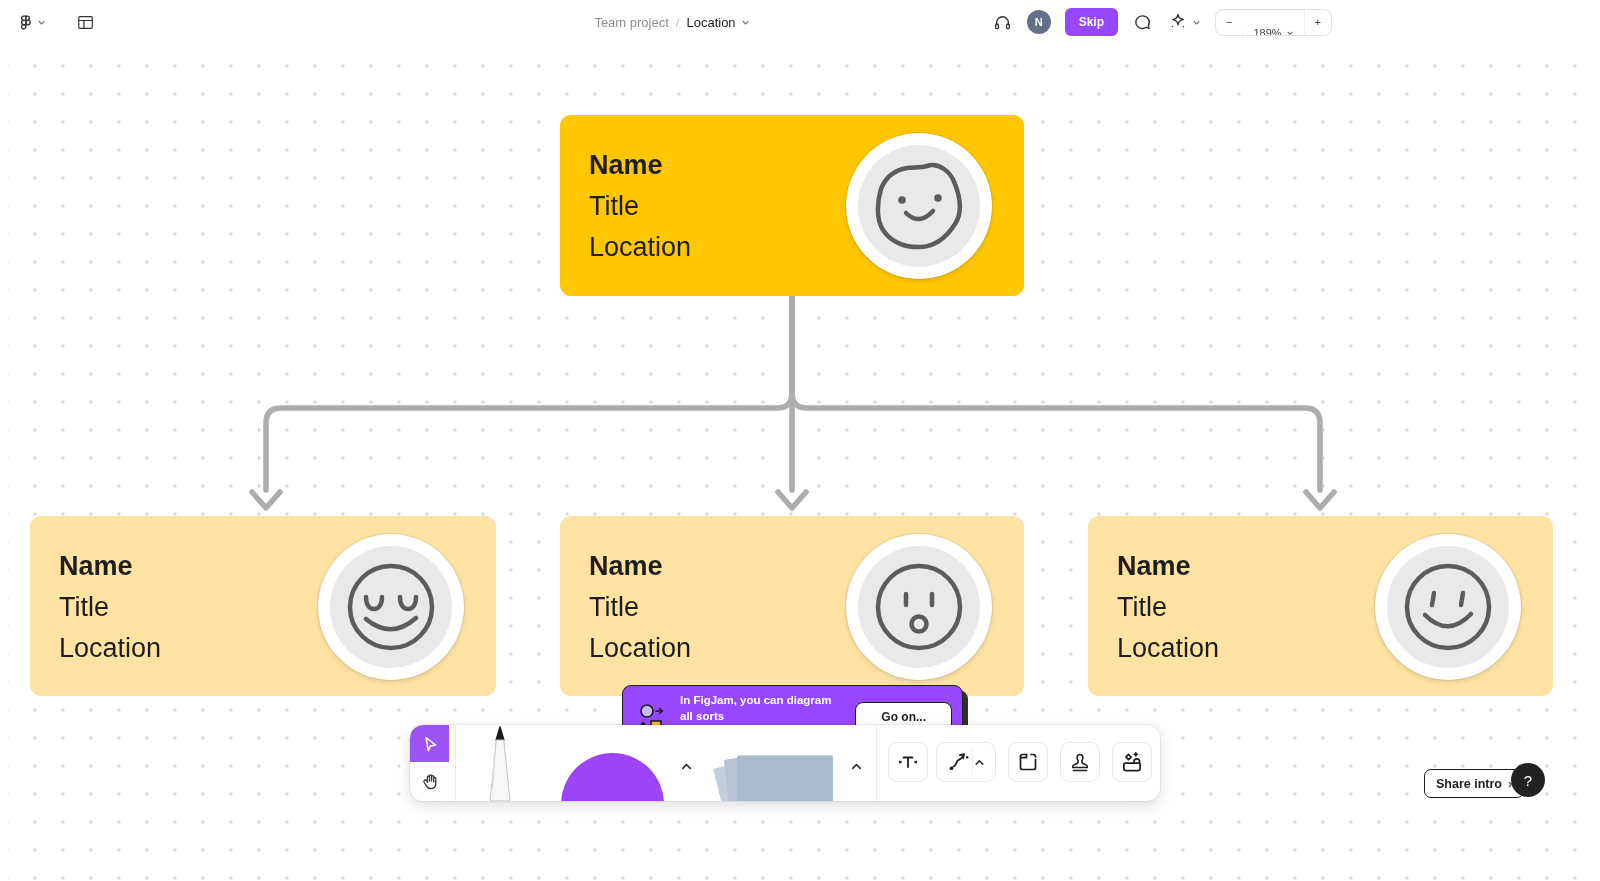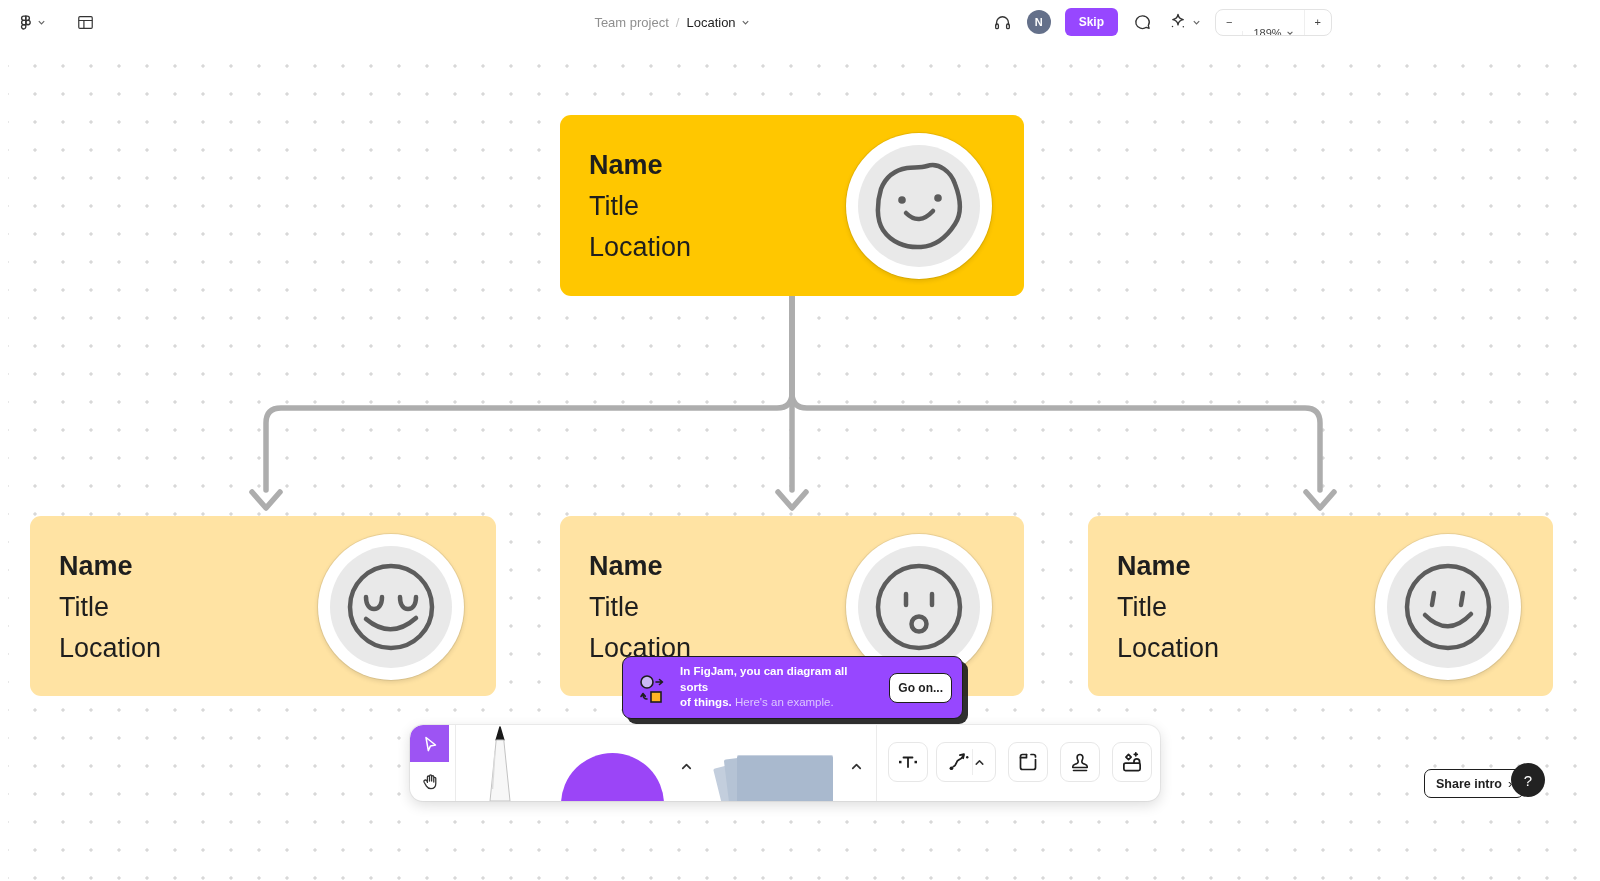--- a/index.html
+++ b/index.html
@@ -32,25 +32,25 @@
   .card { position:absolute; border-radius:11px; }
   .card-primary { background:#ffc700; }
   .card-secondary { background:#ffe3a3; }
   .card-text { position:absolute; left:29px; top:30px; font-size:27px; line-height:41px; color:#1e1e1e; }
   .card-name { font-weight:bold; }
   .avatar-face { position:absolute; right:32px; top:18px; width:146px; height:146px; border-radius:50%; background:#fff;
     box-shadow:0 0 0 1px rgba(0,0,0,0.07), 0 2px 5px rgba(0,0,0,0.12); display:flex; align-items:center; justify-content:center; }
   .avatar-inner { width:122px; height:122px; border-radius:50%; background:#e9e9e9; display:flex; align-items:center; justify-content:center; }
 
   
-  .tooltip { position:absolute; left:614px; top:612px; width:341px; height:63px; background:#9747ff; border:1.5px solid #1e1e1e; border-radius:9px;
+  .tooltip { position:absolute; left:614px; top:641px; width:341px; height:63px; background:#9747ff; border:1.5px solid #1e1e1e; border-radius:9px;
     box-shadow:5px 5px 0 rgba(25,25,25,0.9); display:flex; align-items:center; padding:0 10px 0 14px; gap:11px; z-index:20; }
   .tooltip-text { font-size:11.5px; line-height:15.5px; color:#fff; font-weight:bold; flex:1; }
   .tooltip-rest { color:#ddc8ff; font-weight:normal; }
-  .go-on-btn { background:#fff; border:1.5px solid #1e1e1e; border-radius:8px; font-family:inherit; font-size:12px; font-weight:bold; color:#1e1e1e; padding:7px 8px; cursor:pointer; white-space:nowrap; }
+  .go-on-btn { background:#fff; border:1.5px solid #1e1e1e; border-radius:8px; font-family:inherit; font-size:12px; font-weight:bold; color:#1e1e1e; padding:7px 25px; cursor:pointer; white-space:nowrap; }
 
   
   .toolbar { position:absolute; left:410px; top:725px; width:750px; height:76px; background:#fff; border-radius:13px;
     box-shadow:0 0 0 1px rgba(0,0,0,0.05), 0 4px 14px rgba(0,0,0,0.14); overflow:hidden; z-index:25; }
   .select-cell { position:absolute; left:0; top:0; width:39px; height:37px; background:#9d54f3; border-top-left-radius:13px; display:flex; align-items:center; justify-content:center; cursor:pointer; }
   .hand-cell { position:absolute; left:0; top:37px; width:39px; height:39px; display:flex; align-items:center; justify-content:center; cursor:pointer; }
   .tb-div { position:absolute; top:0; width:1px; height:76px; background:#ebebeb; }
   .marker-tool { position:absolute; left:68px; bottom:-2px; cursor:pointer; }
   .circle-shape { position:absolute; left:151px; top:28px; width:103px; height:103px; border-radius:50%; background:#9b45f7; cursor:pointer; }
   .chev-up { position:absolute; width:18px; height:18px; cursor:pointer; display:flex; align-items:center; justify-content:center; }

